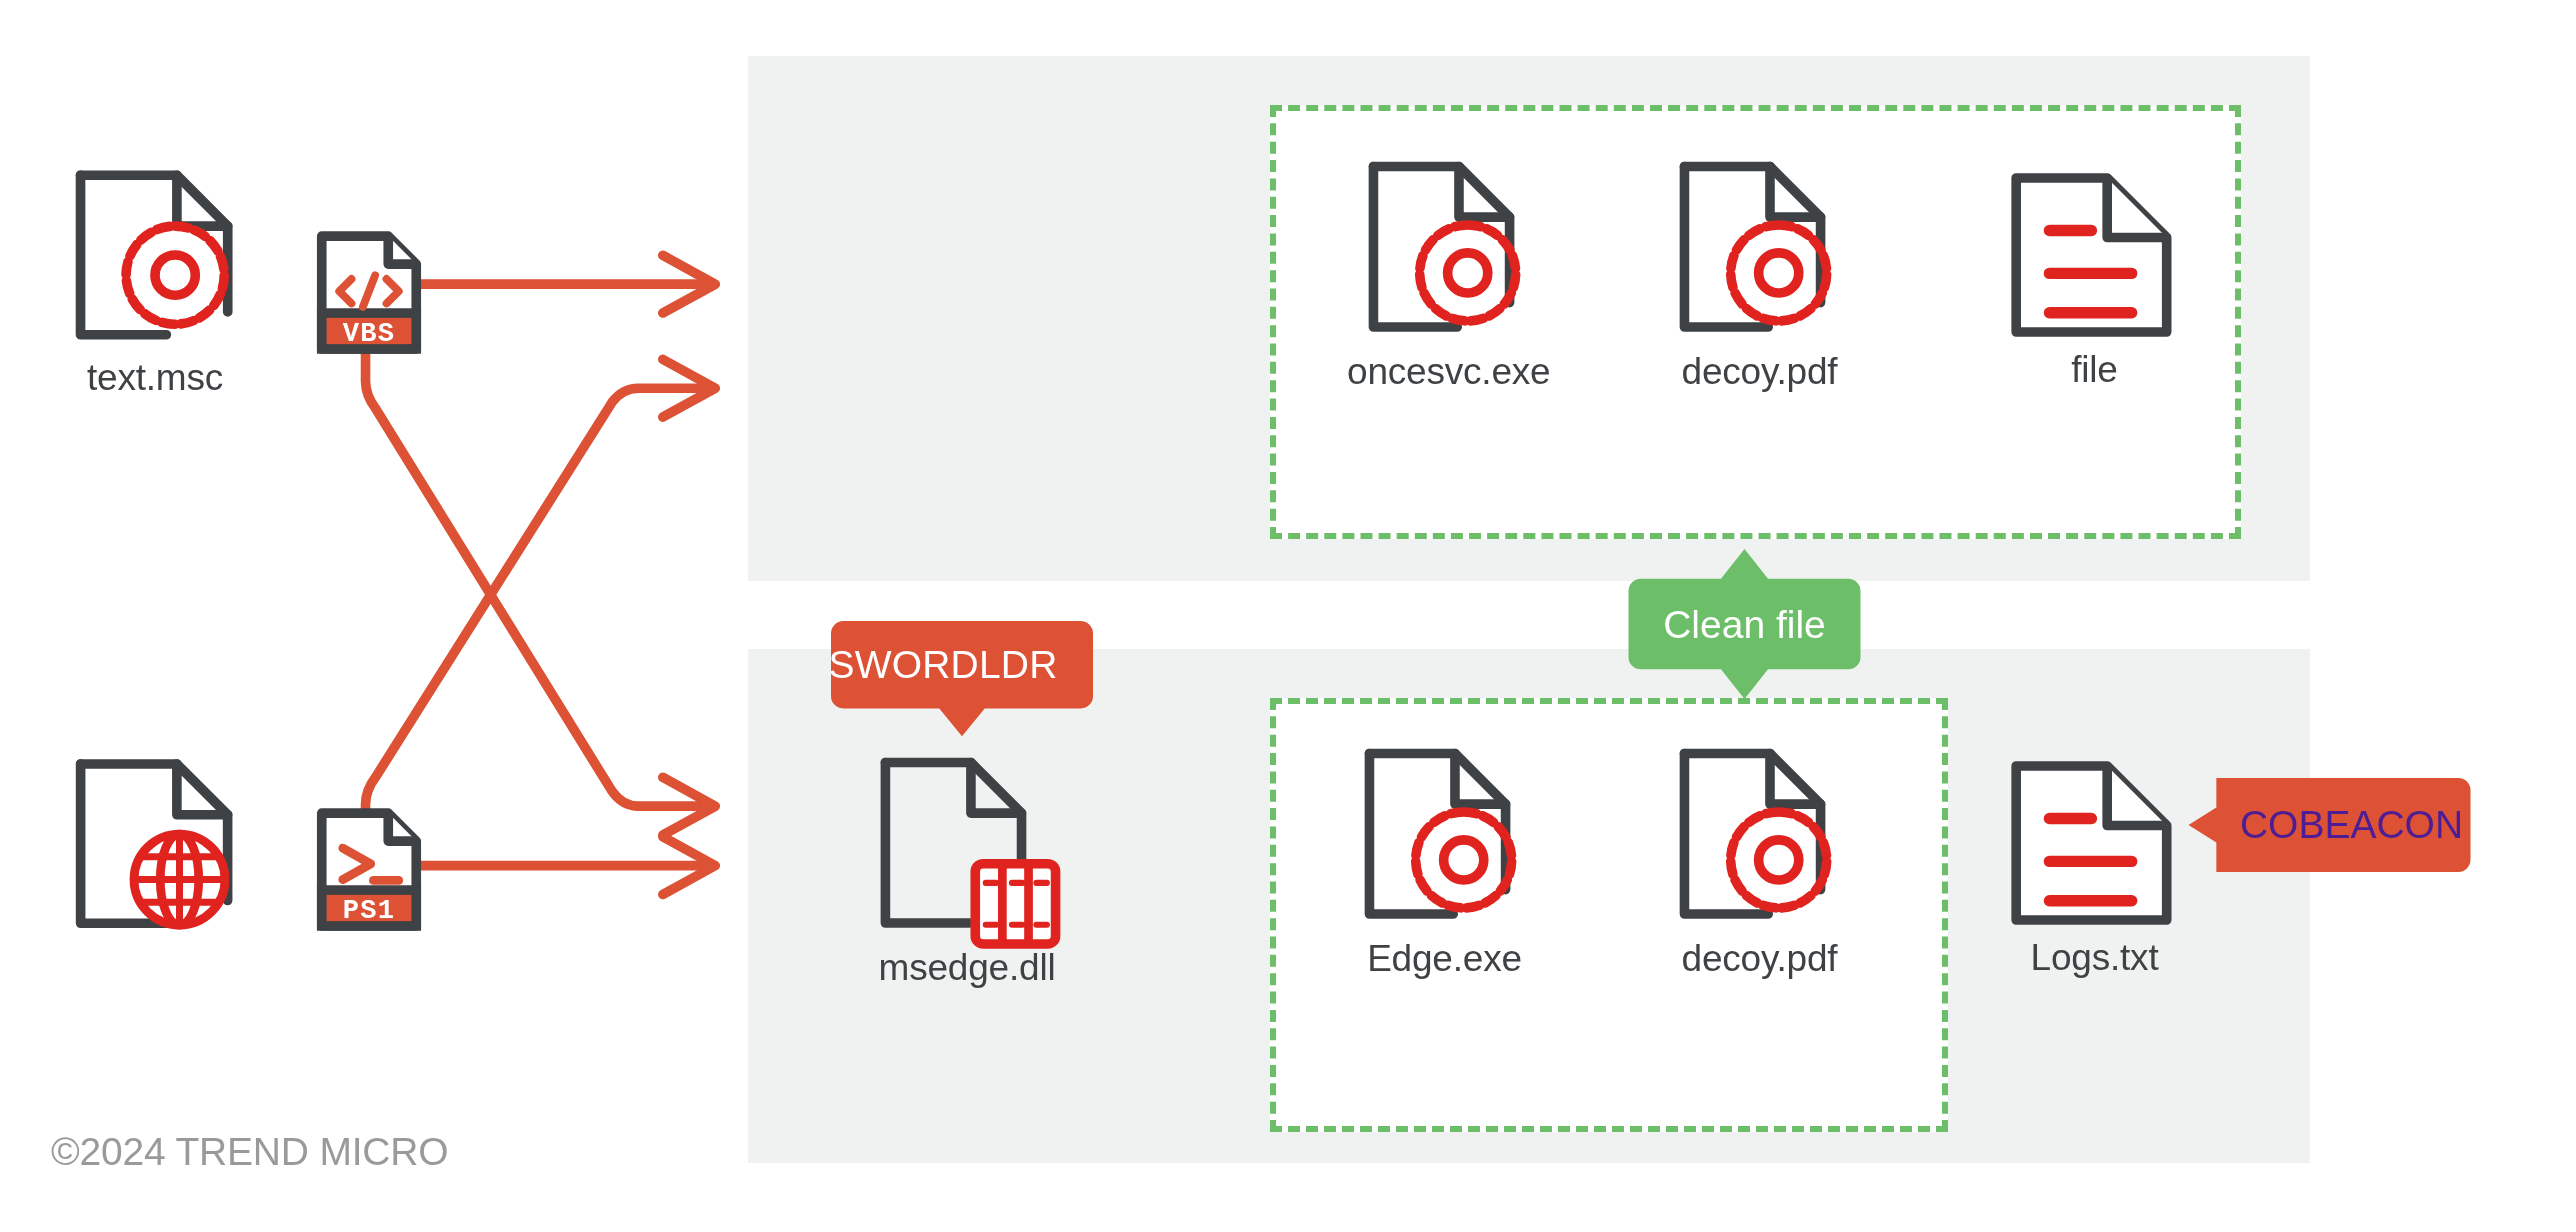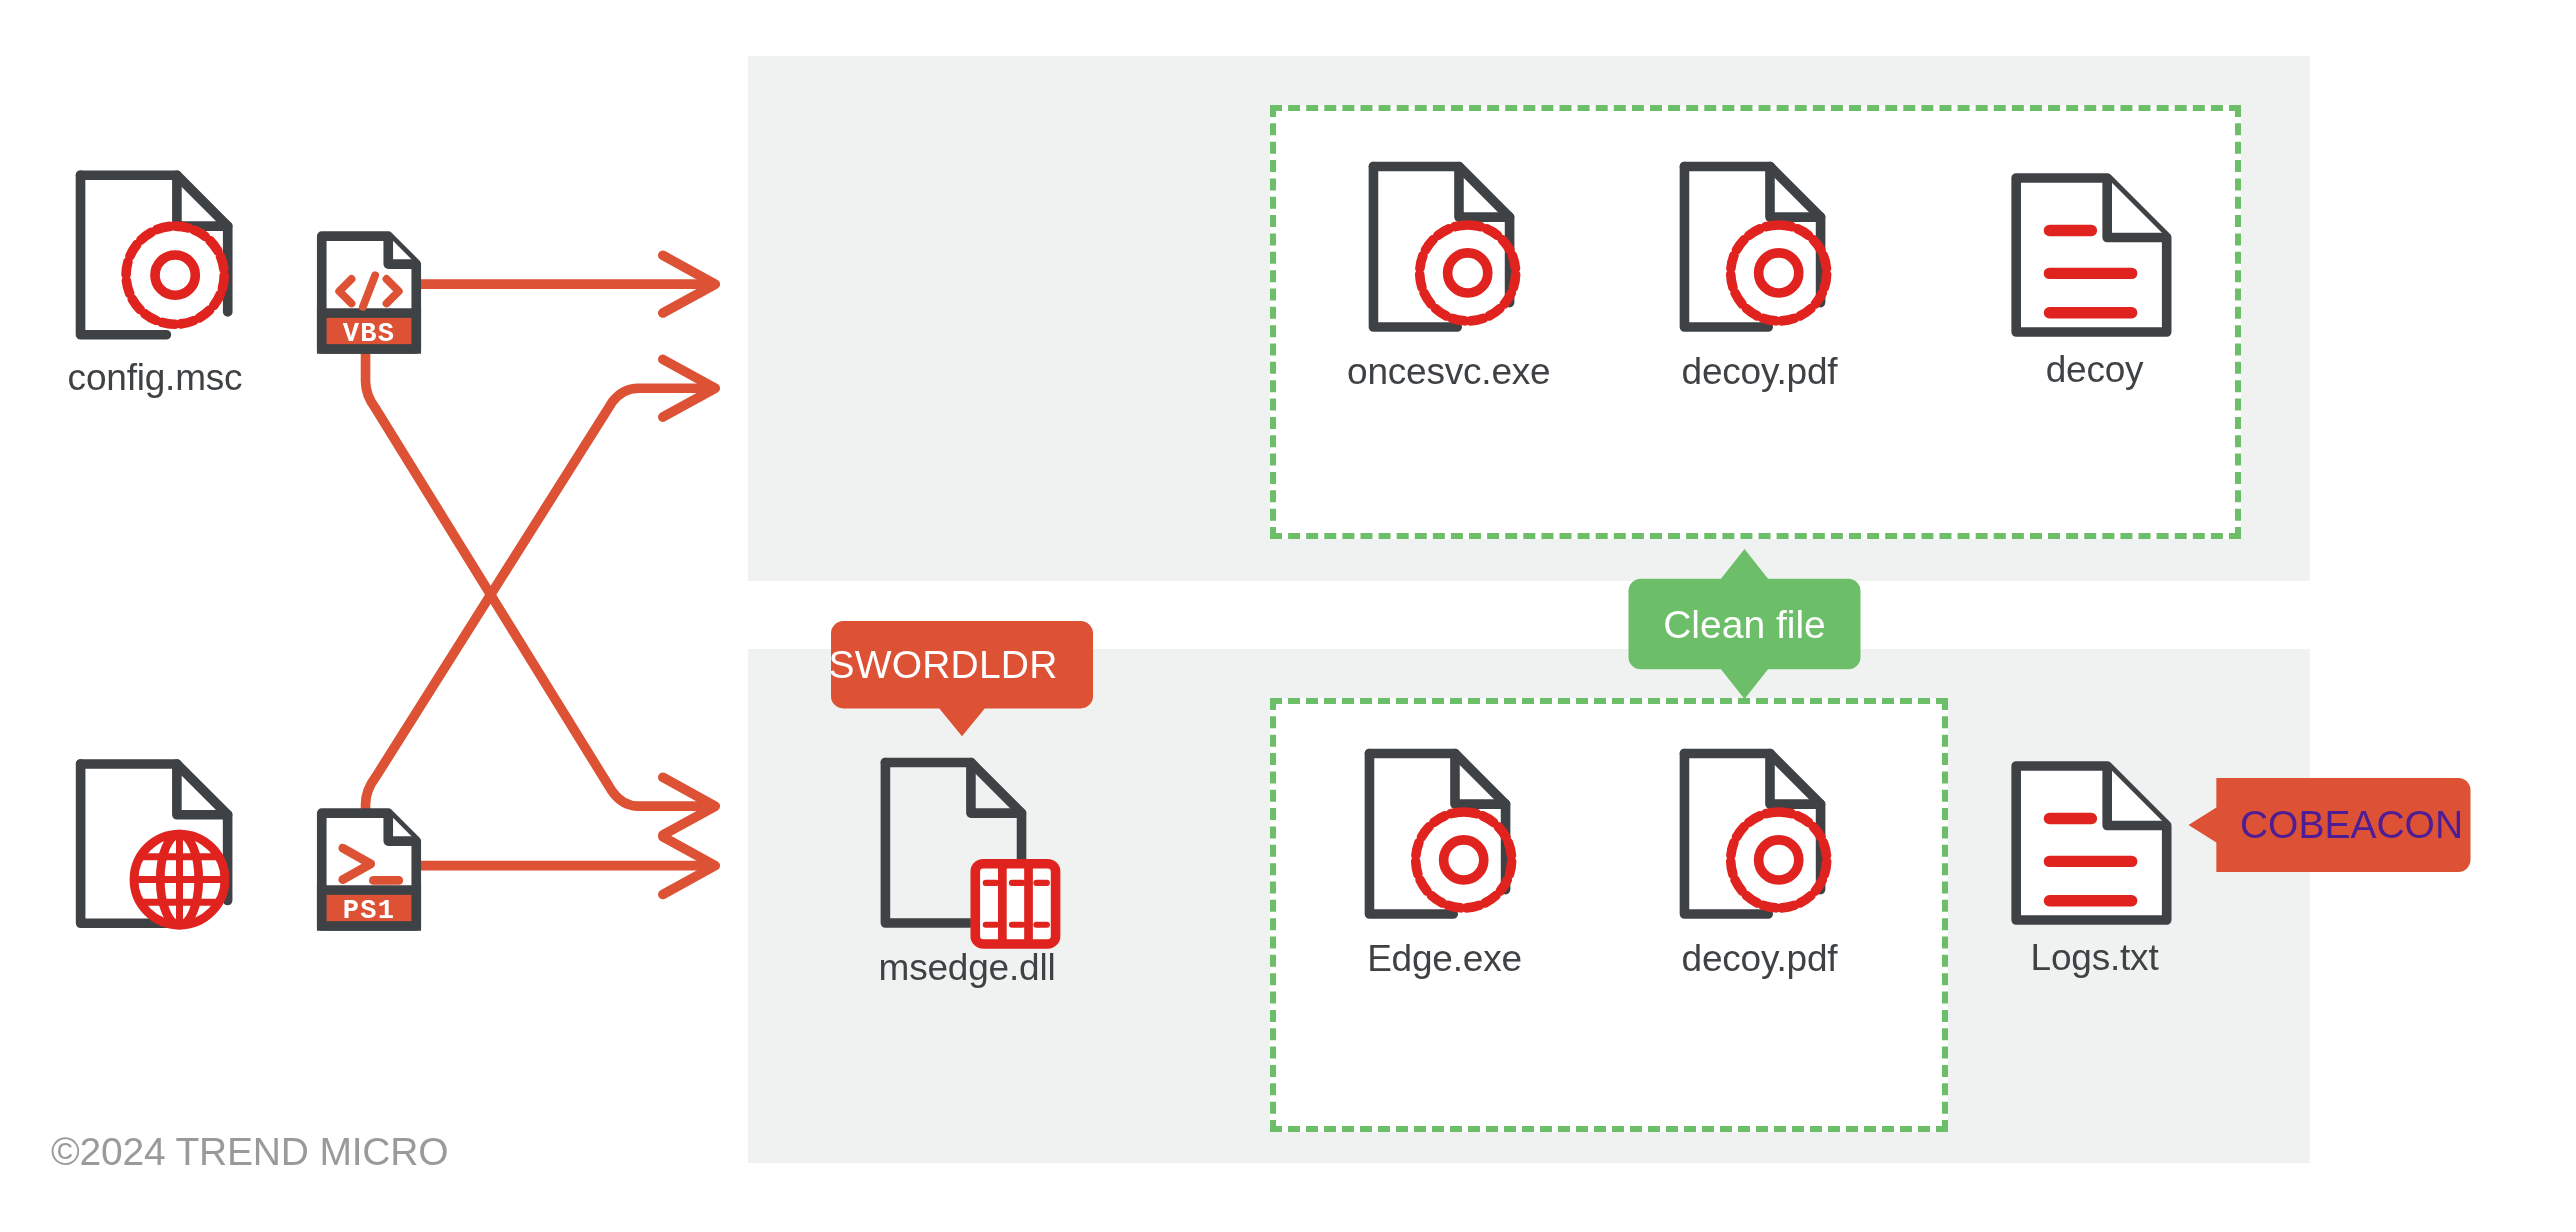--- a/index.html
+++ b/index.html
@@ -77,21 +77,21 @@
           <path d="M 130 14 V 72 H 188"></path>
         </g>
         <g transform="translate(128,128)">
           <g fill="none" stroke="#e0231e" stroke-width="11" stroke-linecap="round" stroke-linejoin="round">
             <path d="M 0 -56 A 56 56 0 0 1 0 56 A 56 56 0 0 1 0 -56 Z" stroke-dasharray="15 7"></path>
             <circle cx="0" cy="0" r="23"></circle>
           </g>
         </g>
       </svg>
     </div>
-    <div class="caption">config.msc</div>
+    <div class="caption">text.msc</div>
   </div>
 
   <div class="node" style="left:313px;top:229px;">
     <div class="iconwrap">
       <svg width="112" height="127" viewBox="0 0 128 145">
         <path d="M 10 8 H 86 L 118 40 V 137 H 10 Z" fill="#ffffff" stroke="#3f4245" stroke-width="11" stroke-linejoin="round"></path>
         <path d="M 86 8 V 40 H 118" fill="#ffffff" stroke="#3f4245" stroke-width="11" stroke-linejoin="round"></path>
         <rect x="10" y="96" width="108" height="41" fill="#dd5135"></rect>
         <rect x="10" y="96" width="108" height="41" fill="none" stroke="#3f4245" stroke-width="11"></rect>
         <g fill="none" stroke="#dd5135" stroke-width="9" stroke-linecap="round" stroke-linejoin="round">
@@ -184,21 +184,21 @@
       <svg width="171" height="168" viewBox="0 0 195 192">
         <path d="M 8 8 H 112 L 180 76 V 184 H 8 Z" fill="#ffffff" stroke="#3f4245" stroke-width="11" stroke-linejoin="round"></path>
         <path d="M 112 8 V 76 H 180" fill="#ffffff" stroke="#3f4245" stroke-width="11" stroke-linejoin="round"></path>
         <g stroke="#e0231e" stroke-width="13" stroke-linecap="round">
           <line x1="46" y1="68" x2="94" y2="68"></line>
           <line x1="46" y1="117" x2="140" y2="117"></line>
           <line x1="46" y1="162" x2="140" y2="162"></line>
         </g>
       </svg>
     </div>
-    <div class="caption">decoy</div>
+    <div class="caption">file</div>
   </div>
 
   <div class="node" style="left:873px;top:752px;justify-content:flex-end;">
     <div class="iconwrap">
       <svg width="188" height="185" viewBox="0 0 215 212">
         <g fill="none" stroke="#3f4245" stroke-width="11" stroke-linecap="round" stroke-linejoin="round">
           <path d="M 14 12 H 112 L 170 70 V 168"></path>
           <path d="M 14 12 V 196 H 110"></path>
           <path d="M 112 12 V 70 H 170"></path>
         </g>

